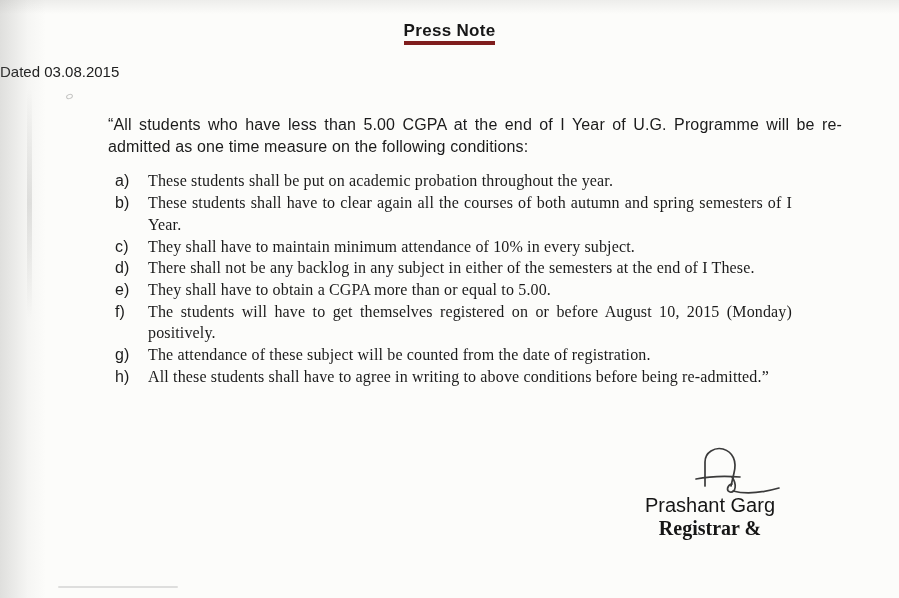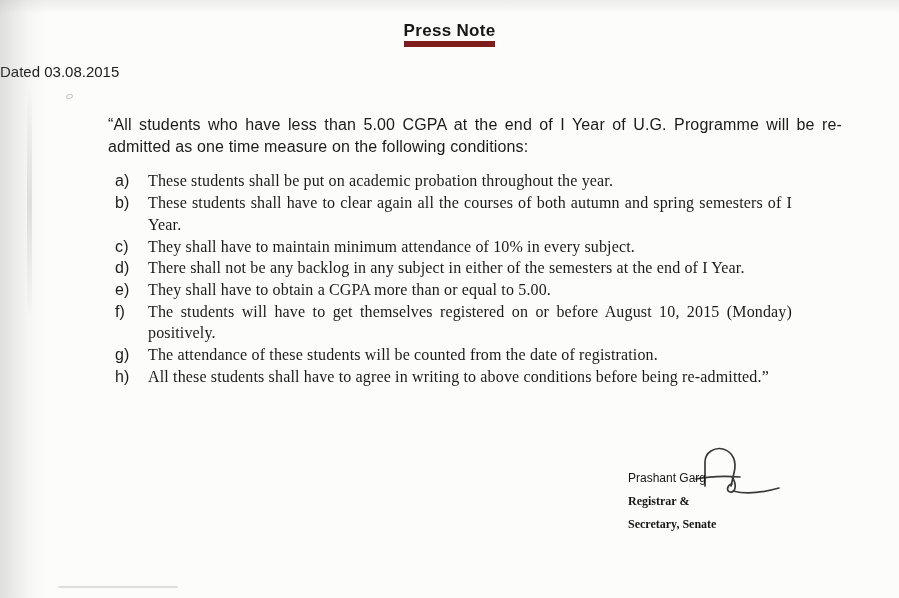--- a/index.html
+++ b/index.html
@@ -42,21 +42,21 @@
 
   .title {
     margin-top: 21px;
     text-align: center;
     font-size: 17px;
     font-weight: 700;
     letter-spacing: 0.3px;
     color: #171717;
   }
   .title .underlined {
-    border-bottom: 6px solid #7f1d1d;
+    border-bottom: 4px solid #7f1d1d;
     padding-bottom: 1px;
   }
   .date {
     margin-top: 22px;
     padding-right: 65px;
     text-align: left;
     font-size: 15px;
     color: #202020;
   }
   .intro {
@@ -89,23 +89,24 @@
   .sig-svg {
     position: absolute;
     left: 693px;
     top: 446px;
     width: 92px;
     height: 52px;
   }
   .sig-block {
     position: absolute;
     left: 628px;
-    top: 467px;
+    top: 494px;
     width: 164px;
-    font-size: 12px;
+    text-align: center;
+    font-size: 20px;
     line-height: 23px;
     color: #161616;
   }
   .sig-name { font-weight: 400; }
   .sig-bold { font-weight: 700; font-family: Liberation Serif, serif; }
 </style>
 </head>
 <body>
 
 <div class="page">
@@ -130,48 +131,47 @@
     <div class="cond">
       <span class="lbl">b)</span>
       <span class="txt">These students shall have to clear again all the courses of both autumn and spring semesters of I Year.</span>
     </div>
     <div class="cond">
       <span class="lbl">c)</span>
       <span class="txt">They shall have to maintain minimum attendance of 10% in every subject.</span>
     </div>
     <div class="cond">
       <span class="lbl">d)</span>
-      <span class="txt">There shall not be any backlog in any subject in either of the semesters at the end of I Year.</span>
+      <span class="txt">There shall not be any backlog in any subject in either of the semesters at the end of I These.</span>
     </div>
     <div class="cond">
       <span class="lbl">e)</span>
       <span class="txt">They shall have to obtain a CGPA more than or equal to 5.00.</span>
     </div>
     <div class="cond">
       <span class="lbl">f)</span>
       <span class="txt">The students will have to get themselves registered on or before August 10, 2015 (Monday) positively.</span>
     </div>
     <div class="cond">
       <span class="lbl">g)</span>
-      <span class="txt">The attendance of these students will be counted from the date of registration.</span>
+      <span class="txt">The attendance of these subject will be counted from the date of registration.</span>
     </div>
     <div class="cond">
       <span class="lbl">h)</span>
       <span class="txt">All these students shall have to agree in writing to above conditions before being re-admitted.”</span>
     </div>
   </div>
 
   <svg class="sig-svg" viewBox="0 0 92 52" aria-hidden="true">
     <g fill="none" stroke="#3a3a3a" stroke-width="1.7" stroke-linecap="round">
       <path d="M12 40 L12 16 C12 6 22 1 30 3 C40 6 44 15 41 27 L38 40"></path>
       <path d="M3 33 C18 30 34 30 47 31"></path>
       <path d="M39 31 C44 38 43 47 37 46 C33 45 34 39 39 38"></path>
       <path d="M40 45 C55 49 72 46 86 42"></path>
     </g>
   </svg>
 
   <div class="sig-block">
     <div class="sig-name">Prashant Garg</div>
     <div class="sig-bold">Registrar &amp;</div>
-    <div class="sig-bold">Secretary, Senate</div>
   </div>
 
 </div>
 
 </body></html>

